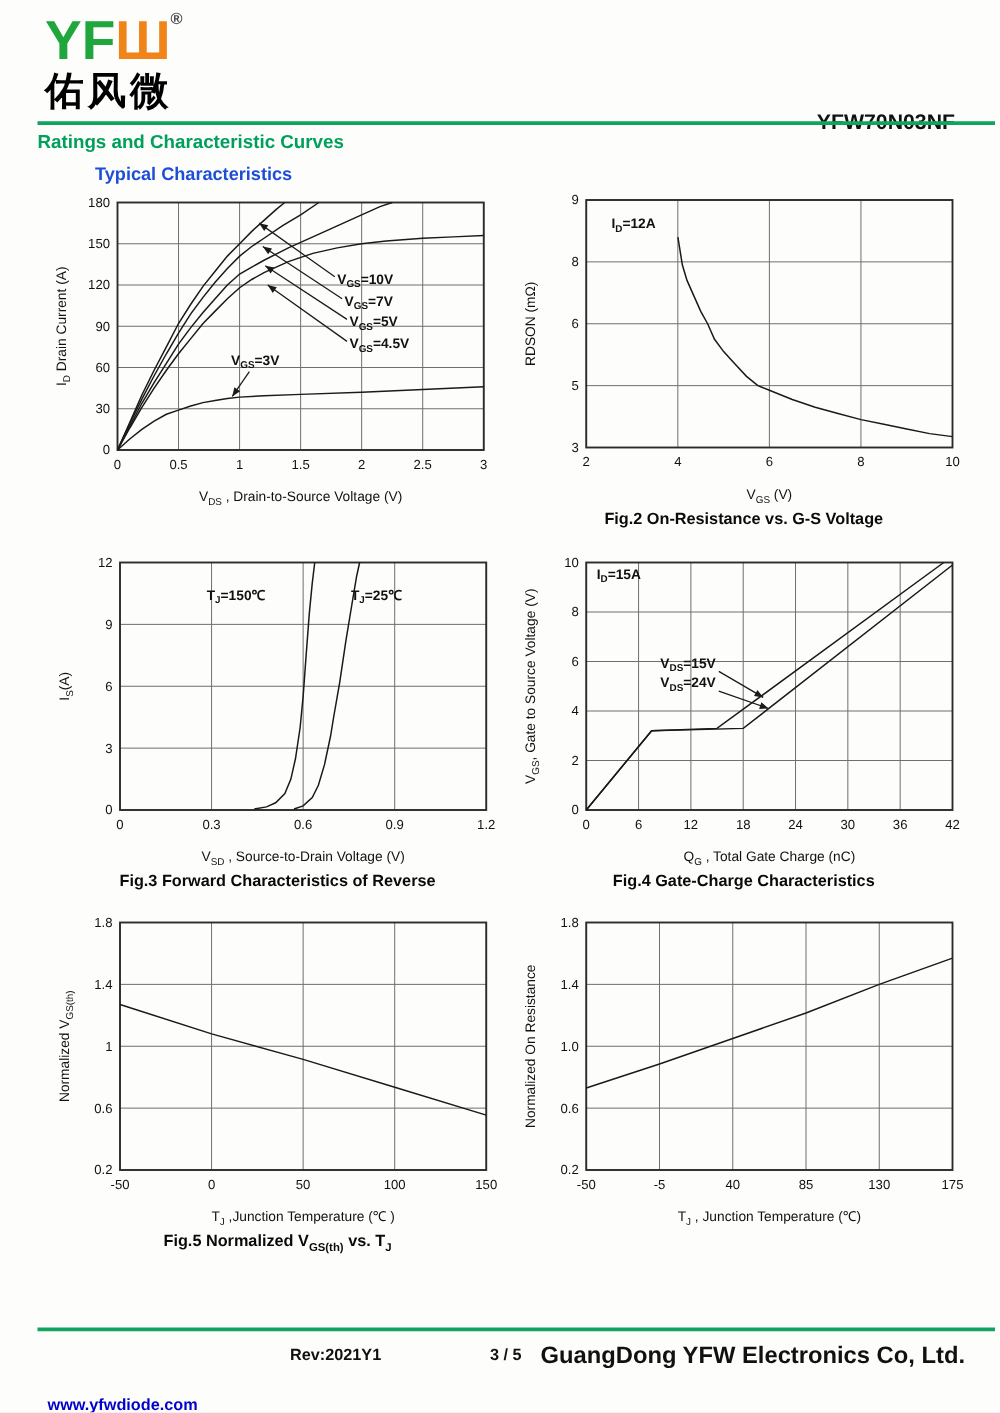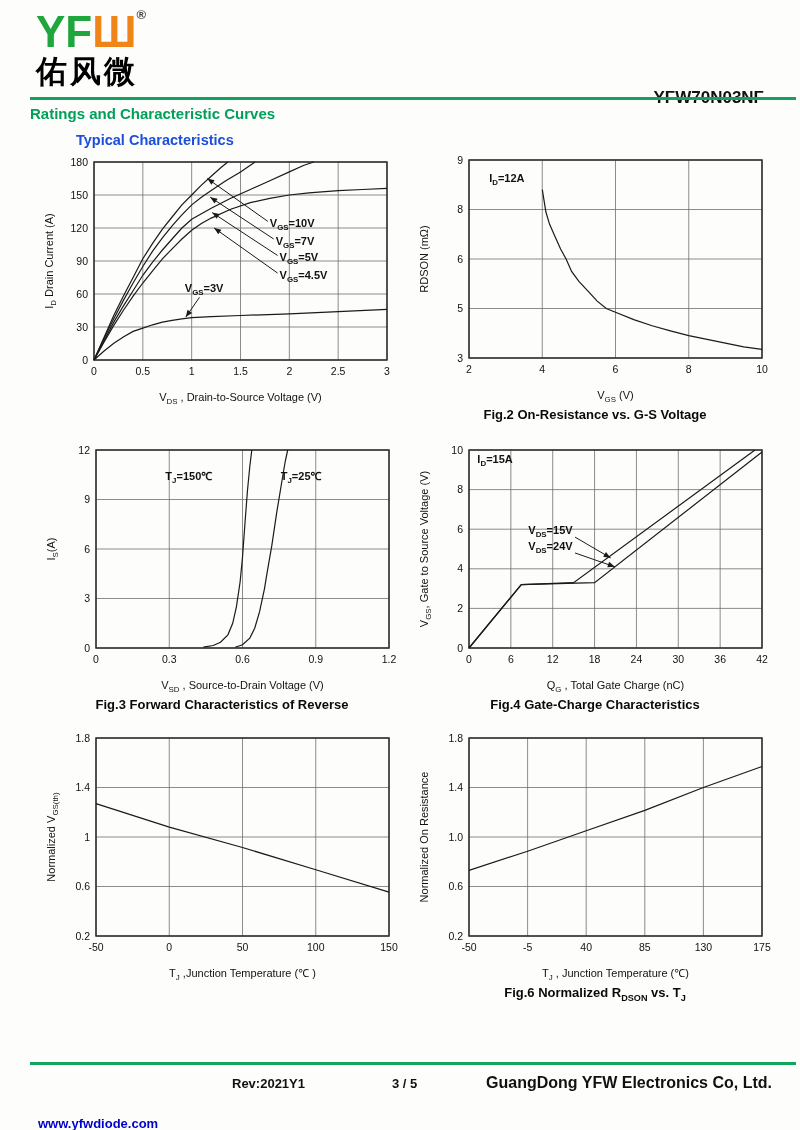--- a/index.html
+++ b/index.html
@@ -27,21 +27,21 @@
   #fig4{left:415px;top:438px;}
   #fig5{left:42px;top:726px;}
   #fig6{left:415px;top:726px;}
   svg text{font-family:"Liberation Sans",sans-serif;fill:#111;}
   
   #rule-bottom{top:1062px;}
   .footer-item{position:absolute;top:1076px;font-size:13px;font-weight:700;}
   #footer-website{left:38px;color:#0000cc;cursor:pointer;margin-top:40px;}
   #footer-rev{left:232px;}
   #footer-page{left:392px;}
-  #footer-company{right:28px;top:1074px;font-size:16px;margin-left:13px;}
+  #footer-company{right:28px;top:1074px;font-size:19px;margin-left:13px;}
   sub{font-size:70%;}
 </style>
 </head>
 <body>
 
 <div id="page">
 
   <div id="logo">
     <div><span class="logo-en logo-yf">YF</span><span class="logo-en logo-w">Ш</span><span class="logo-reg">®</span></div>
     <div class="logo-cn">佑风微</div>
@@ -272,20 +272,21 @@
           <text x="48" y="65" text-anchor="end">1.4</text>
           <text x="48" y="15.5" text-anchor="end">1.8</text>
         </g>
         <text x="200.5" y="251" text-anchor="middle" font-size="11"><tspan>T</tspan><tspan dy="3" font-size="7.9">J</tspan><tspan dy="-3" font-size="11"> ,Junction Temperature (℃ )</tspan></text>
         <text x="13" y="111" text-anchor="middle" font-size="11" transform="rotate(-90 13 111)"><tspan>Normalized V</tspan><tspan dy="3" font-size="7.9">GS(th)</tspan><tspan dy="-3" font-size="11"></tspan></text>
         <g fill="none" stroke="#1a1a1a" stroke-width="1.2">
           <path d="M54.0 77.6 L127.3 101.1 L200.5 121.5 L273.8 143.8 L347.0 166.1"></path>
         </g>
         <g></g>
       </svg>
+      <div class="caption"><span>Fig.5 Normalized V</span><sub>GS(th)</sub><span> vs. T</span><sub>J</sub><span></span></div>
     </div>
   <div class="chart" id="fig6">
       <svg viewBox="0 0 360 258" width="360" height="258">
         <g stroke="#6f6f6f" stroke-width="0.8">
           <line x1="54" y1="12" x2="54" y2="210"></line>
           <line x1="112.6" y1="12" x2="112.6" y2="210"></line>
           <line x1="171.2" y1="12" x2="171.2" y2="210"></line>
           <line x1="229.79999999999998" y1="12" x2="229.79999999999998" y2="210"></line>
           <line x1="288.4" y1="12" x2="288.4" y2="210"></line>
           <line x1="347" y1="12" x2="347" y2="210"></line>
@@ -309,21 +310,20 @@
           <text x="48" y="65" text-anchor="end">1.4</text>
           <text x="48" y="15.5" text-anchor="end">1.8</text>
         </g>
         <text x="200.5" y="251" text-anchor="middle" font-size="11"><tspan>T</tspan><tspan dy="3" font-size="7.9">J</tspan><tspan dy="-3" font-size="11"> , Junction Temperature (℃)</tspan></text>
         <text x="13" y="111" text-anchor="middle" font-size="11" transform="rotate(-90 13 111)"><tspan>Normalized On Resistance</tspan></text>
         <g fill="none" stroke="#1a1a1a" stroke-width="1.2">
           <path d="M54.0 144.4 L112.6 125.2 L171.2 104.8 L229.8 84.4 L288.4 61.5 L347.0 40.5"></path>
         </g>
         <g></g>
       </svg>
-      <div class="caption"><span>Fig.6 Normalized R</span><sub>DSON</sub><span> vs. T</span><sub>J</sub><span></span></div>
     </div>
 
   <div class="green-rule" id="rule-bottom"></div>
   <div class="footer-item" id="footer-website">www.yfwdiode.com</div>
   <div class="footer-item" id="footer-rev">Rev:2021Y1</div>
   <div class="footer-item" id="footer-page">3 / 5</div>
   <div class="footer-item" id="footer-company">GuangDong YFW Electronics Co, Ltd.</div>
 
 </div>
 

